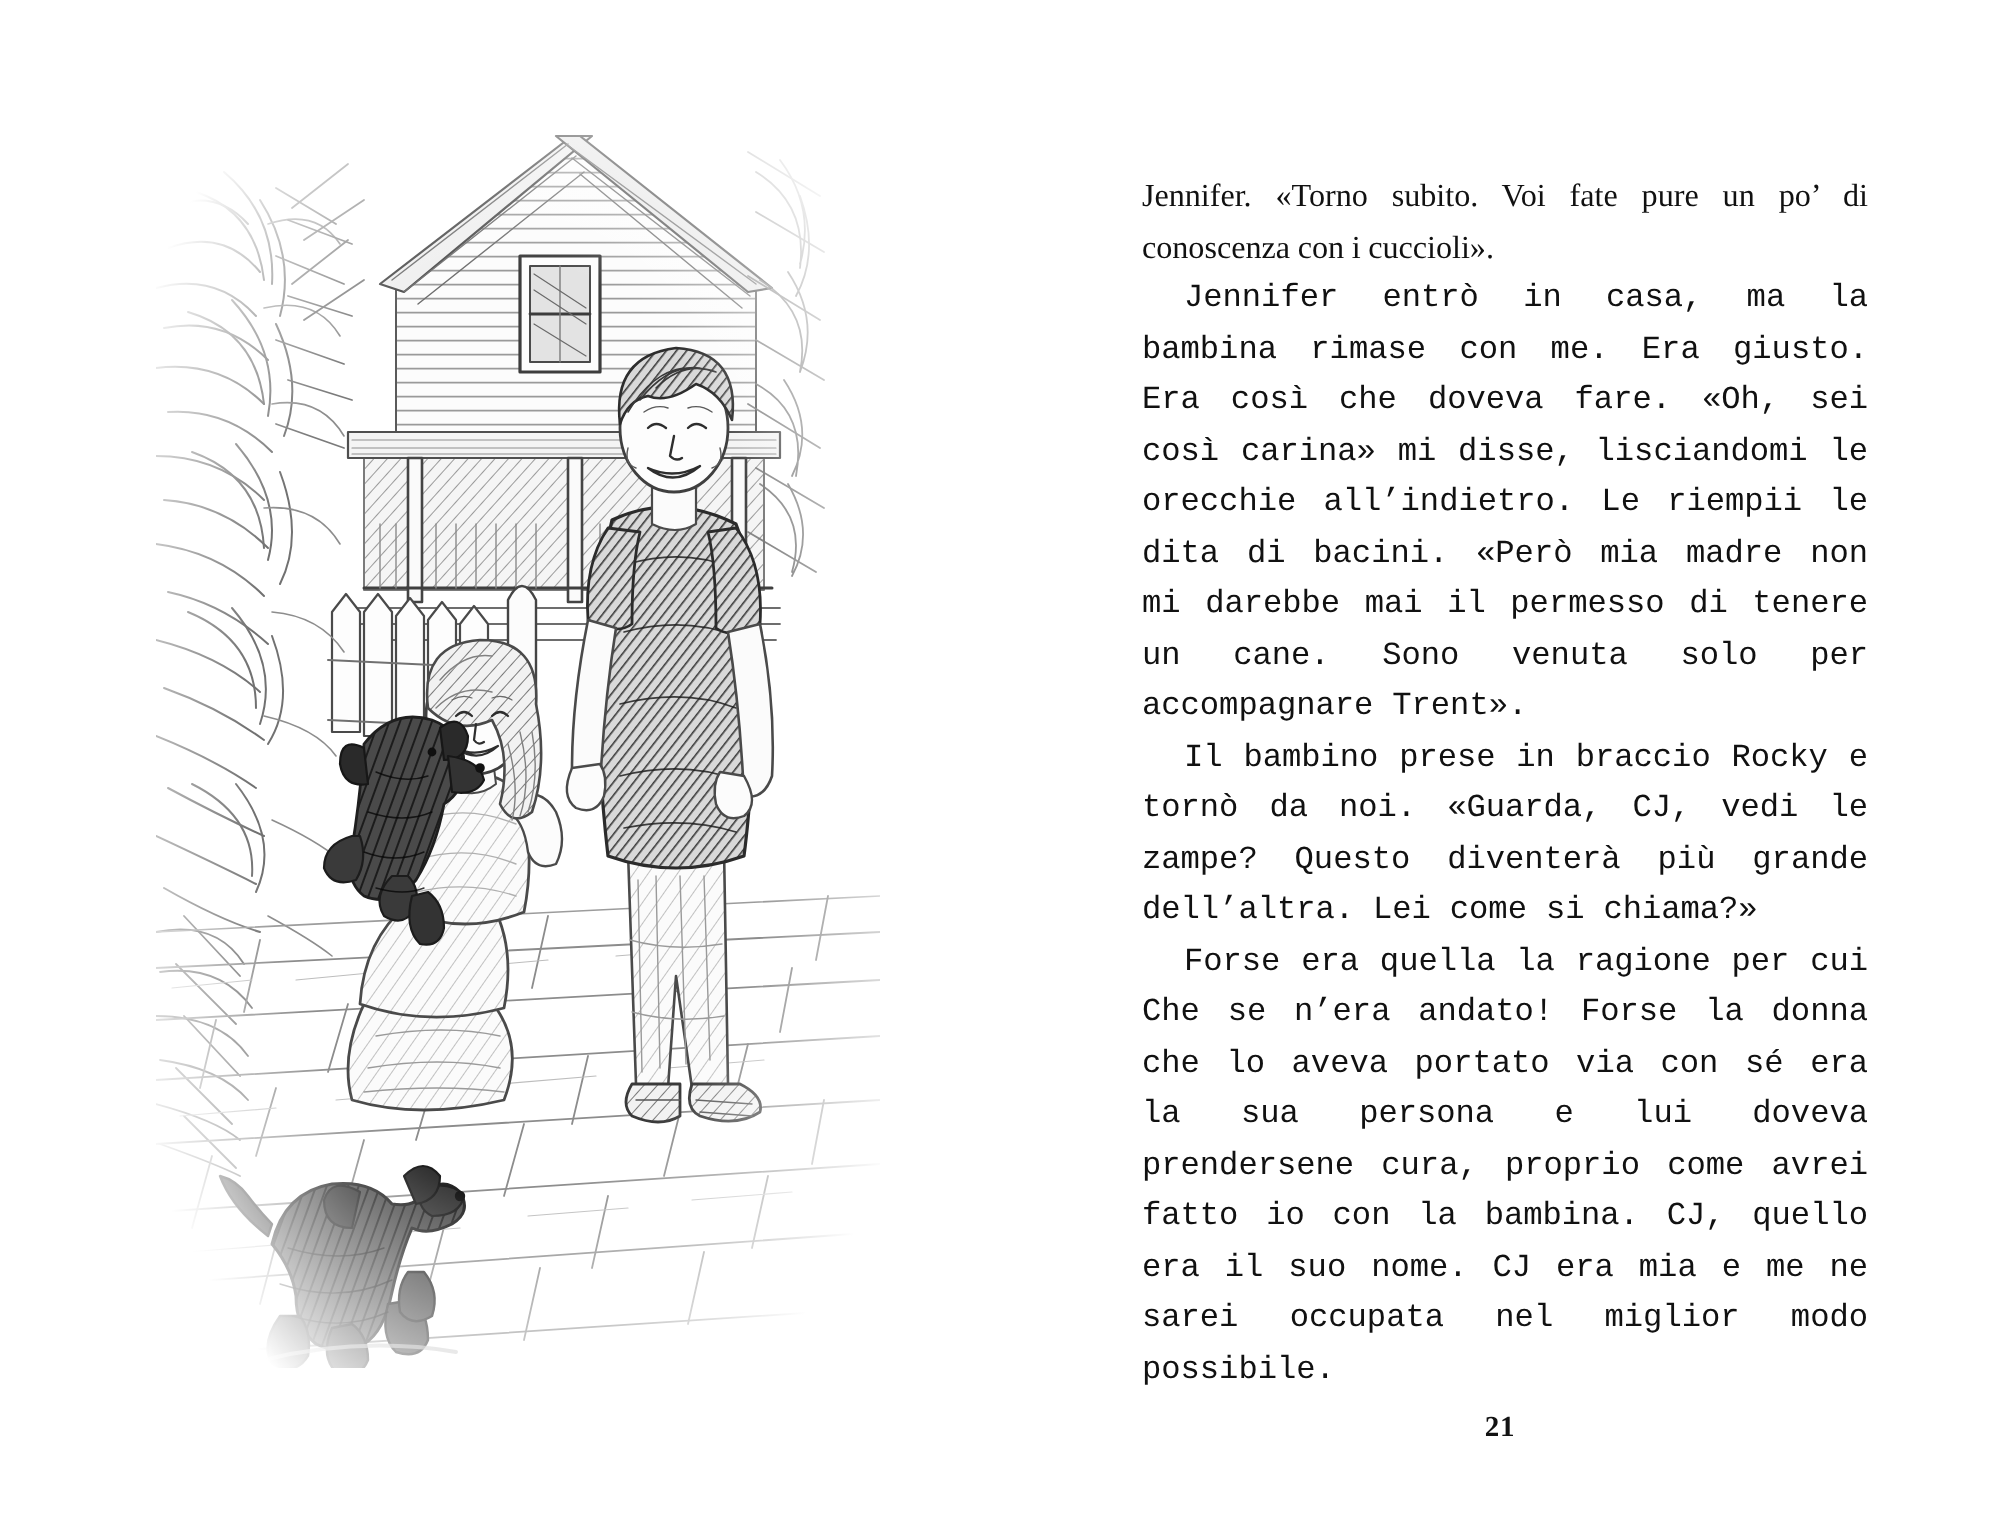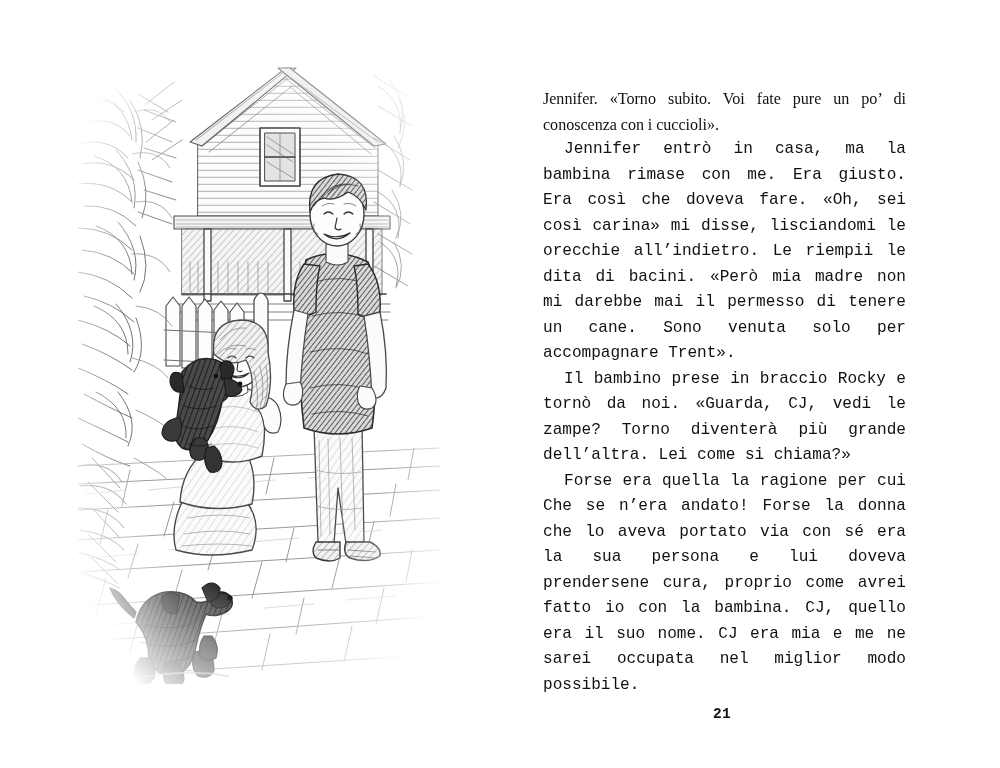--- a/index.html
+++ b/index.html
@@ -33,21 +33,21 @@
     top: 66px;
     width: 362px;
     height: 618px;
     overflow: hidden;
   }
   .illustration svg { display: block; width: 100%; height: 100%; }
 
   
   .page-right {
     position: absolute;
-    left: 472px; top: 0;
+    left: 500px; top: 0;
     width: 500px; height: 568px;
   }
   .text-column {
     position: absolute;
     left: 71px;
     top: 86px;
     width: 363px;
   }
   .text-column p {
     margin: 0;
@@ -59,21 +59,21 @@
     word-spacing: -0.15px;
     hyphens: none;
   }
   .text-column p.indent { text-indent: 21px; font-family: Liberation Mono, monospace; }
   .page-number {
     position: absolute;
     left: 0;
     top: 706px;
     width: 500px;
     text-align: center;
-    font-family: Liberation Mono, monospace;
+    font-family: Liberation Serif, serif;
     font-weight: bold;
     font-size: 14.5px;
     letter-spacing: 0.4px;
     color: #121212;
   }
 </style>
 </head>
 <body>
 
 <div class="page-spread">
@@ -387,20 +387,20 @@
           <rect x="0" y="0" width="362" height="618" fill="url(#vignette)"></rect>
         </g>
       </svg>
     </div>
   </div>
 
   <div class="page-right">
     <div class="text-column">
       <p>Jennifer. «Torno subito. Voi fate pure un po’ di conoscenza con i cuccioli».</p>
       <p class="indent">Jennifer entrò in casa, ma la bambina rimase con me. Era giusto. Era così che doveva fare. «Oh, sei così carina» mi disse, lisciandomi le orecchie all’indietro. Le riempii le dita di bacini. «Però mia madre non mi darebbe mai il permesso di tenere un cane. Sono venuta solo per accompagnare Trent».</p>
-      <p class="indent">Il bambino prese in braccio Rocky e tornò da noi. «Guarda, CJ, vedi le zampe? Torno diventerà più grande dell’altra. Lei come si chiama?»</p>
+      <p class="indent">Il bambino prese in braccio Rocky e tornò da noi. «Guarda, CJ, vedi le zampe? Questo diventerà più grande dell’altra. Lei come si chiama?»</p>
       <p class="indent">Forse era quella la ragione per cui Che se n’era andato! Forse la donna che lo aveva portato via con sé era la sua persona e lui doveva prendersene cura, proprio come avrei fatto io con la bambina. CJ, quello era il suo nome. CJ era mia e me ne sarei occupata nel miglior modo possibile.</p>
 
     </div>
     <div class="page-number">21</div>
   </div>
 
 </div>
 
 </body></html>

